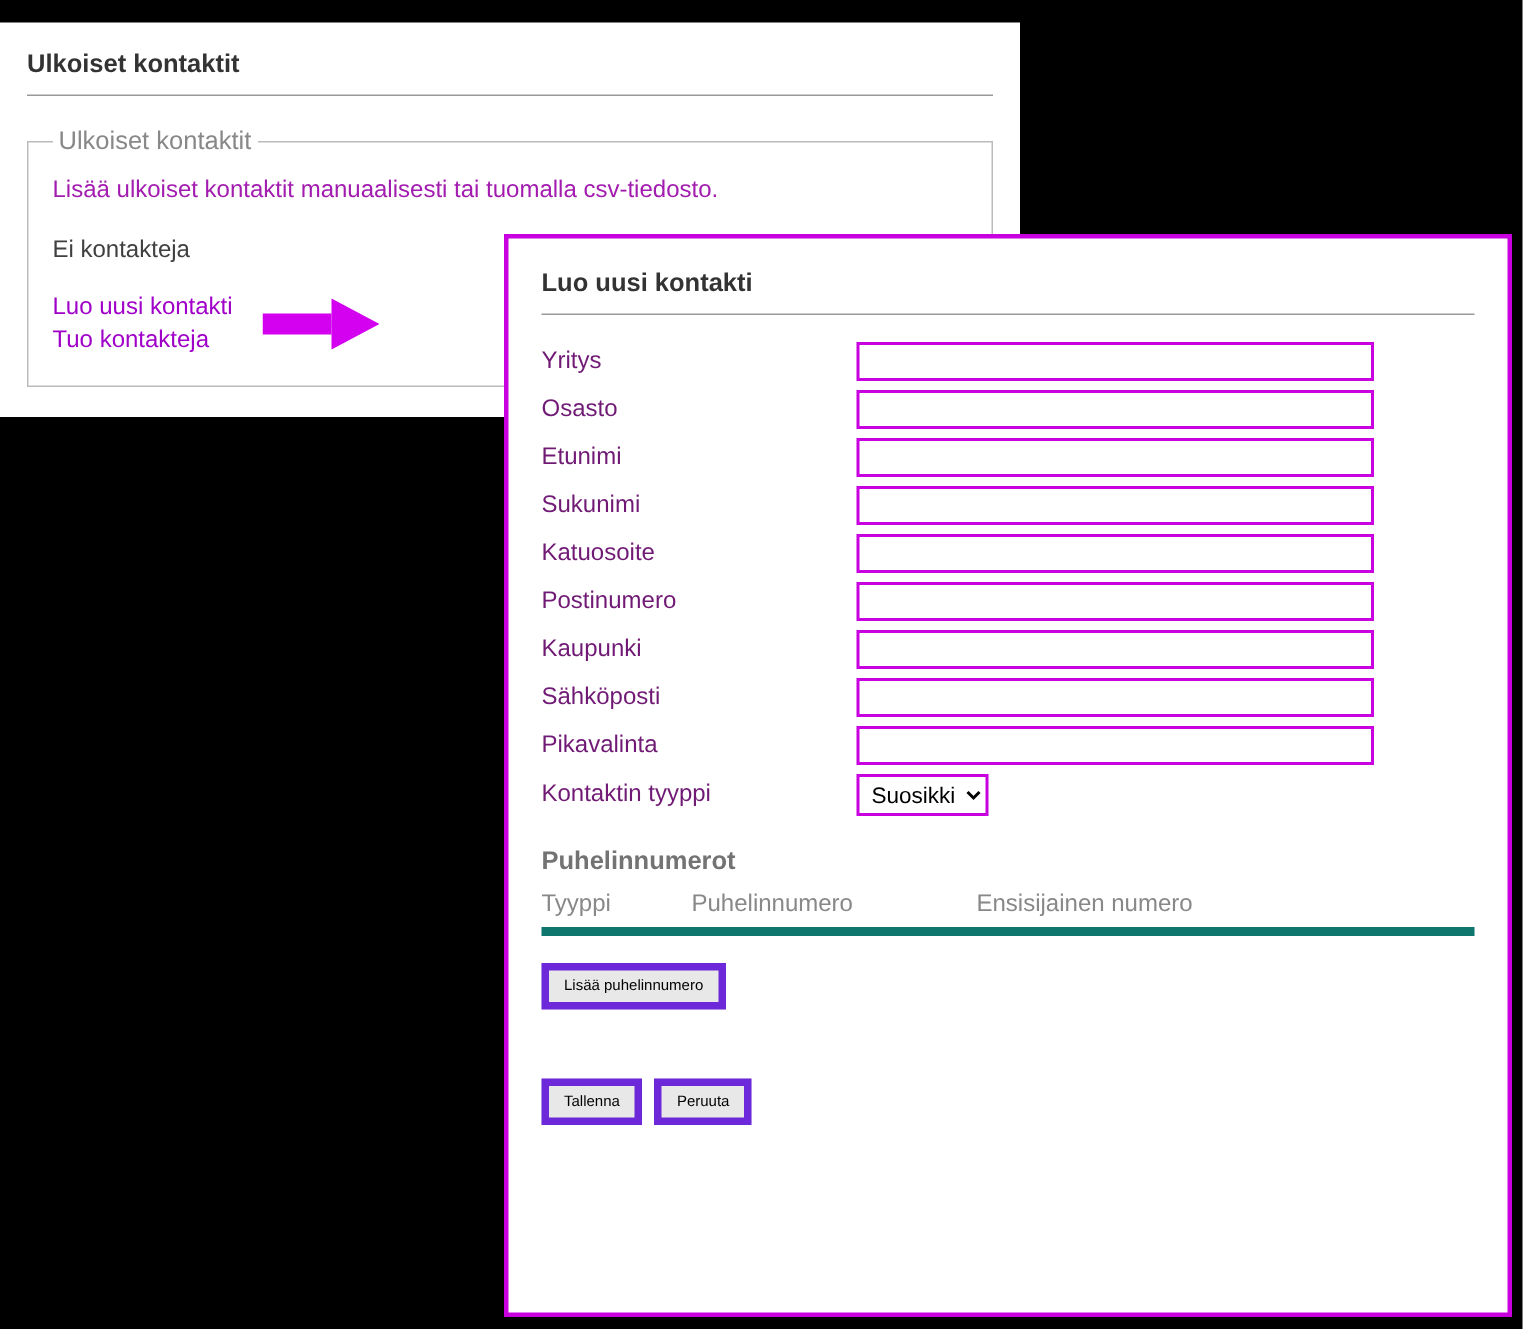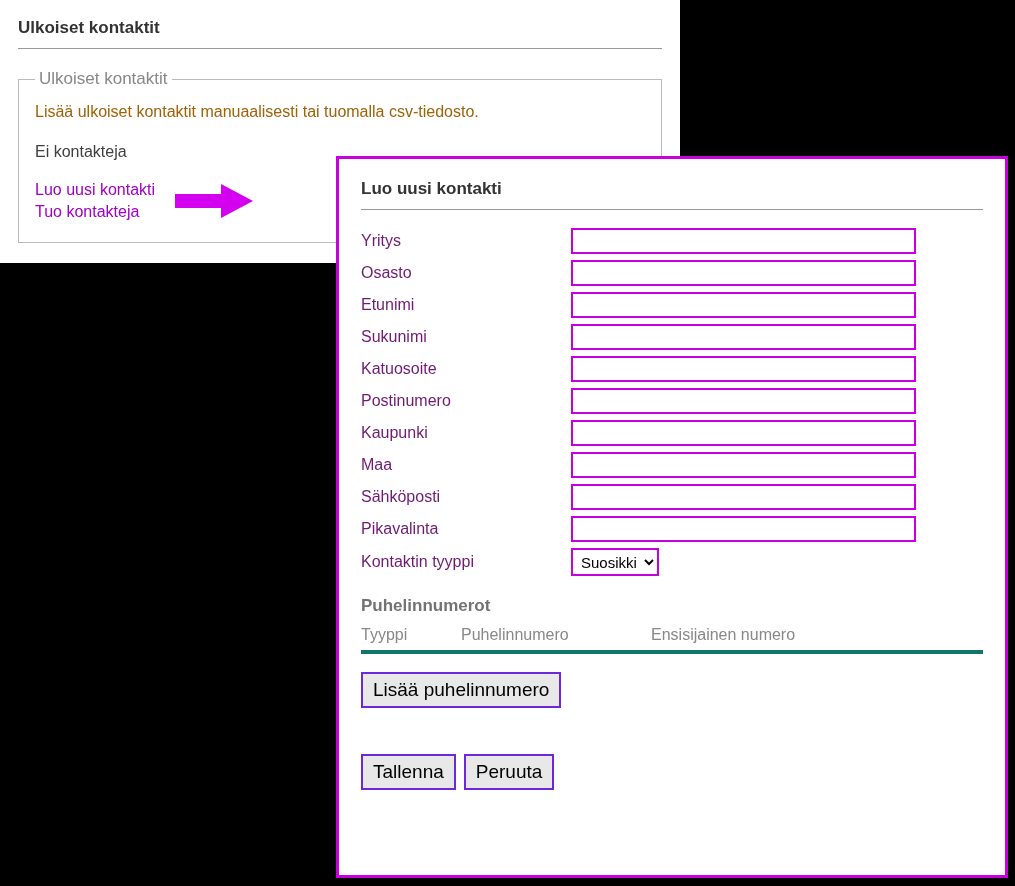--- a/index.html
+++ b/index.html
@@ -7,21 +7,21 @@
       font-family: Verdana, Geneva, sans-serif;
       font-size: 15px;
       background: #000;
       width: 1015px;
       height: 886px;
       position: relative;
       color: #333;
     }
     .panel-left {
       position: absolute;
-      top: 0;
+      top: 15px;
       left: 0;
       width: 680px;
       background: #fff;
       padding: 18px 18px 20px 18px;
     }
     .panel-left h2 {
       font-size: 17px;
       font-weight: bold;
       color: #333;
       margin-bottom: 10px;
@@ -34,21 +34,21 @@
     fieldset.contacts-fieldset {
       border: 1px solid #bbb;
       padding: 14px 16px 18px 16px;
     }
     fieldset.contacts-fieldset legend {
       color: #888;
       font-size: 17px;
       padding: 0 4px;
     }
     .help-text {
-      color: #a16207;
+      color: #a21caf;
       margin-bottom: 22px;
       font-size: 16px;
     }
     .no-contacts {
       color: #404040;
       margin-bottom: 18px;
       font-size: 16px;
     }
     .link-row {
       display: flex;
@@ -122,32 +122,32 @@
       font-weight: bold;
       color: #737373;
       margin-bottom: 10px;
     }
     .phone-headers {
       display: flex;
       gap: 30px;
       color: #888;
       font-size: 16px;
       padding-bottom: 6px;
-      border-bottom: 4px solid #0f766e;
+      border-bottom: 6px solid #0f766e;
       margin-bottom: 18px;
     }
     .phone-headers .col1 { width: 70px; }
     .phone-headers .col2 { width: 160px; }
     .phone-headers .col3 { width: 200px; }
     button.std {
       background: #e8e8e8;
-      border: 2px solid #6d28d9;
+      border: 5px solid #6d28d9;
       padding: 5px 10px;
       font-family: inherit;
-      font-size: 19px;
+      font-size: 10px;
       cursor: pointer;
     }
     .button-row {
       margin-top: 46px;
       display: flex;
       gap: 8px;
     }
   </style>
 </head>
 <body>
@@ -200,24 +200,20 @@
   </div>
   <div class="form-row">
     <label>Postinumero</label>
     <input type="text" style="">
   </div>
   <div class="form-row">
     <label>Kaupunki</label>
     <input type="text" style="">
   </div>
   <div class="form-row">
-    <label>Maa</label>
-    <input type="text" style="">
-  </div>
-  <div class="form-row">
     <label>Sähköposti</label>
     <input type="text" style="">
   </div>
   <div class="form-row">
     <label>Pikavalinta</label>
     <input type="text" style="">
   </div>
   <div class="form-row">
     <label>Kontaktin tyyppi</label>
     <select>

